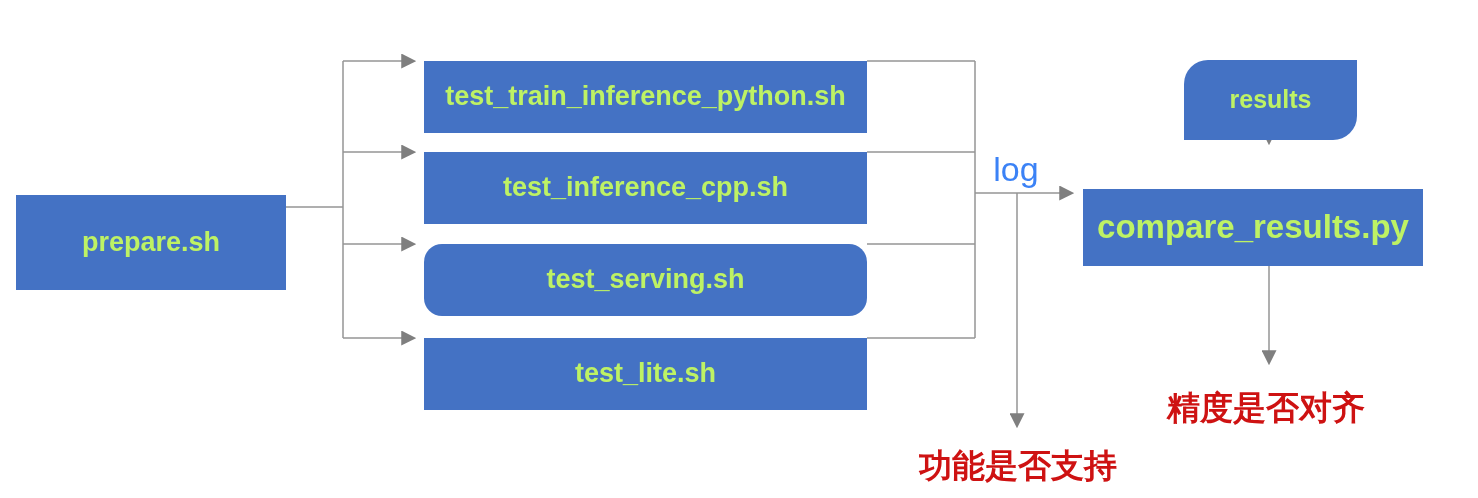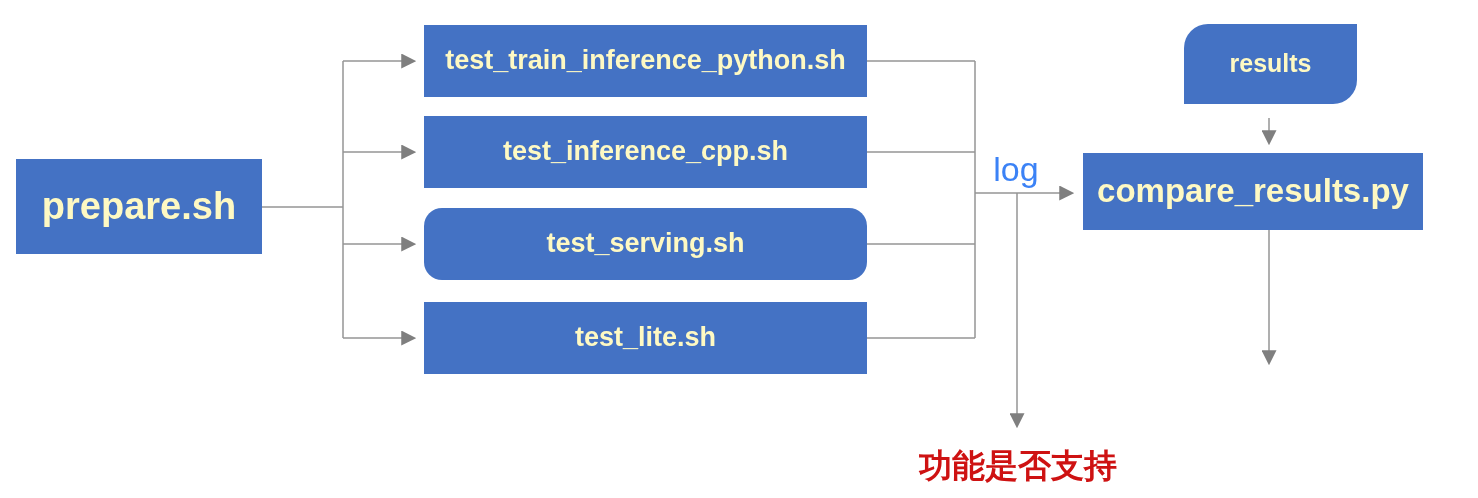--- a/index.html
+++ b/index.html
@@ -18,33 +18,34 @@
   .wires {
     position: absolute;
     left: 0;
     top: 0;
     width: 1478px;
     height: 498px;
   }
   .node {
     position: absolute;
     background: #4472C4;
-    color: #fef9c3;
+    color: #bef264;
     font-weight: bold;
     display: flex;
     align-items: center;
     justify-content: center;
     text-align: center;
     line-height: 1.1;
     white-space: nowrap;
+    margin-top: 36px;
   }
   .node-prepare {
     left: 16px;  top: 159px;
-    width: 246px; height: 95px;
-    font-size: 38px;
+    width: 270px; height: 95px;
+    font-size: 27px;
   }
   .node-test {
     left: 424px;
     width: 443px; height: 72px;
     font-size: 27px;
   }
   .node-test-1 { top: 25px;  }
   .node-test-2 { top: 116px; }
   .node-test-3 { top: 208px; border-radius: 18px; }
   .node-test-4 { top: 302px; }
@@ -135,14 +136,15 @@
   <div class="node node-test node-test-4">test_lite.sh</div>
 
   <div class="node node-results">results</div>
 
   <div class="node node-compare">compare_results.py</div>
 
   <div class="floating-label label-log">log</div>
 
   <div class="floating-label label-red label-function">功能是否支持</div>
 
+  <div class="floating-label label-red label-precision">精度是否对齐</div>
 
 </div>
 
 </body></html>

